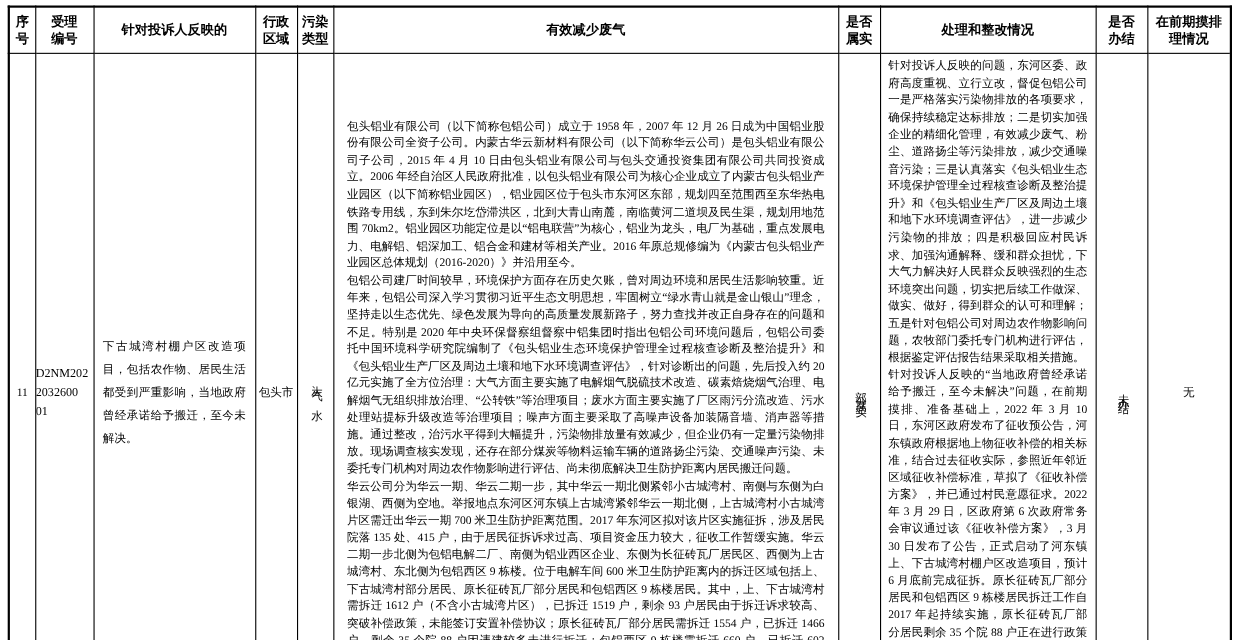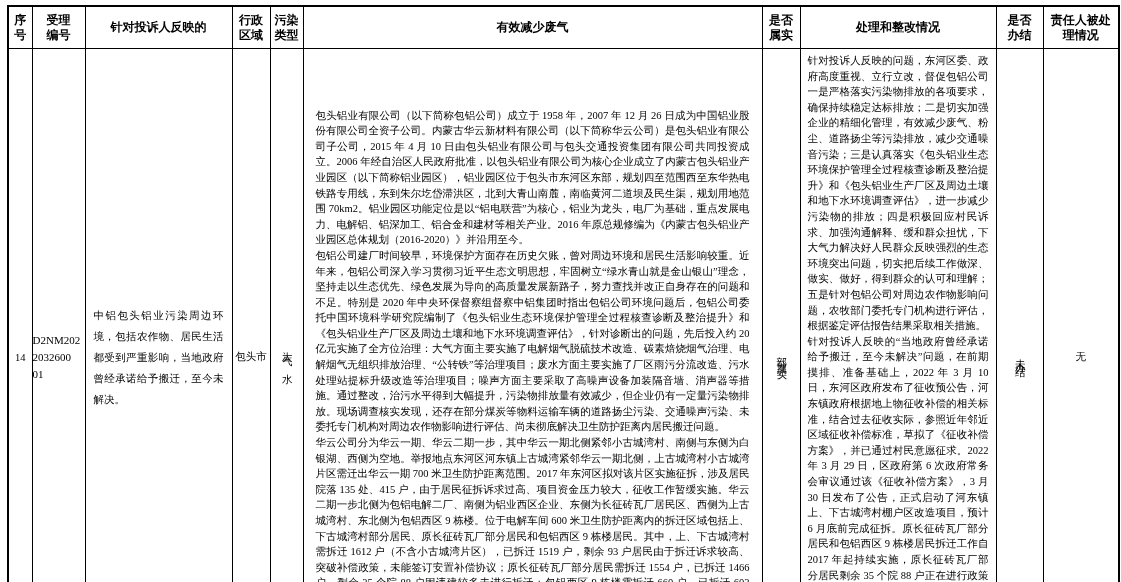--- a/index.html
+++ b/index.html
@@ -107,36 +107,36 @@
       <th>行政
 区域</th>
       <th>污染
 类型</th>
       <th>有效减少废气</th>
       <th>是否
 属实</th>
       <th>处理和整改情况</th>
       <th>是否
 办结</th>
-      <th>责任人被处
+      <th>在前期摸排
 理情况</th>
     </tr>
   </thead>
   <tbody>
     <tr>
       <td class="center-cell">
-        <span>14</span>
+        <span>11</span>
       </td>
       <td class="center-cell">
         <span class="case-no">D2NM202
 2032600
 01</span>
       </td>
       <td>
-        <span class="problem-text">中铝包头铝业污染周边环境，包括农作物、居民生活都受到严重影响，当地政府曾经承诺给予搬迁，至今未解决。</span>
+        <span class="problem-text">下古城湾村棚户区改造项目，包括农作物、居民生活都受到严重影响，当地政府曾经承诺给予搬迁，至今未解决。</span>
       </td>
       <td class="center-cell">
         <span>包头市</span>
       </td>
       <td class="center-cell">
         <span class="vertical-text">大气、水</span>
       </td>
       <td>
         <div class="long-text">
           <p>包头铝业有限公司（以下简称包铝公司）成立于 1958 年，2007 年 12 月 26 日成为中国铝业股份有限公司全资子公司。内蒙古华云新材料有限公司（以下简称华云公司）是包头铝业有限公司子公司，2015 年 4 月 10 日由包头铝业有限公司与包头交通投资集团有限公司共同投资成立。2006 年经自治区人民政府批准，以包头铝业有限公司为核心企业成立了内蒙古包头铝业产业园区（以下简称铝业园区），铝业园区位于包头市东河区东部，规划四至范围西至东华热电铁路专用线，东到朱尔圪岱滞洪区，北到大青山南麓，南临黄河二道坝及民生渠，规划用地范围 70km2。铝业园区功能定位是以“铝电联营”为核心，铝业为龙头，电厂为基础，重点发展电力、电解铝、铝深加工、铝合金和建材等相关产业。2016 年原总规修编为《内蒙古包头铝业产业园区总体规划（2016-2020）》并沿用至今。</p>

